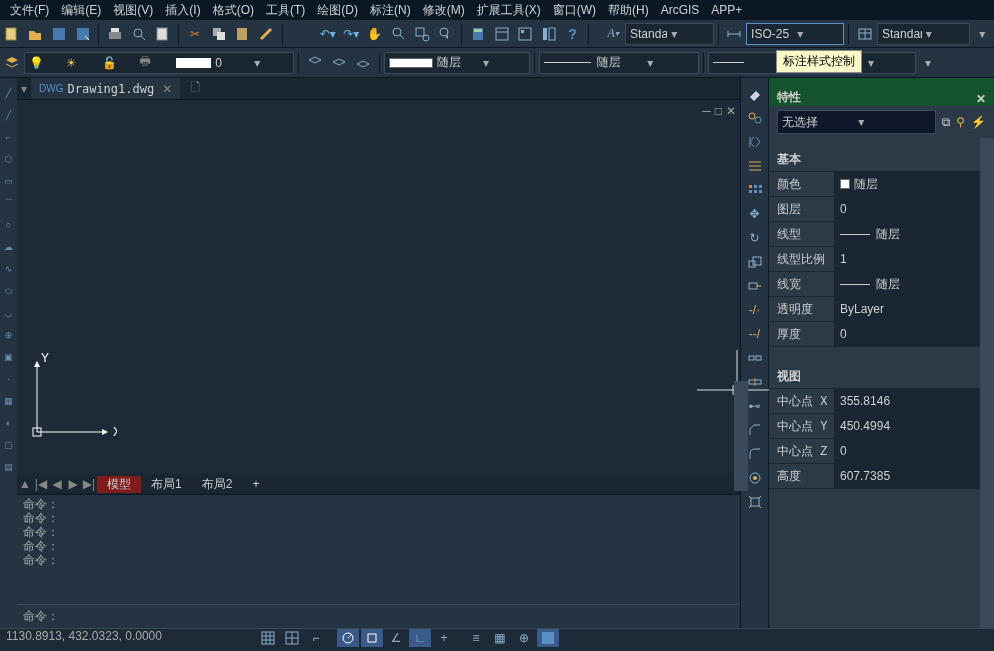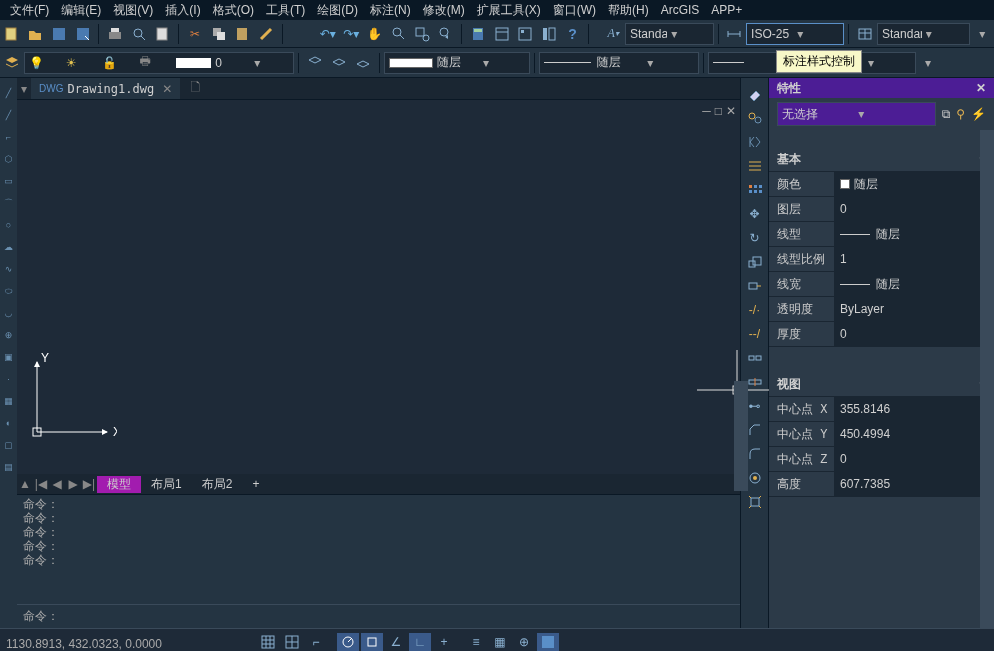--- a/index.html
+++ b/index.html
@@ -30,47 +30,47 @@
 .doc-tab .icon { color: #5a8fc8; margin-right: 4px; font-size: 10px; }
 .doc-tab .close { margin-left: 8px; color: #888; cursor: pointer; }
 .canvas { flex: 1; background: #1e2a38; position: relative; }
 .canvas .win-controls { position: absolute; top: 4px; right: 4px; display: flex; gap: 4px; color: #aaa; }
 .axis { position: absolute; bottom: 32px; left: 10px; color: #fff; font-size: 11px; }
 .axis-line { stroke: #fff; stroke-width: 1; fill: none; }
 
 .canvas-tabs { height: 20px; background: #1a2632; display: flex; align-items: center; }
 .canvas-tabs .nav-btn { width: 16px; text-align: center; color: #888; cursor: pointer; }
 .canvas-tabs .tab { padding: 0 10px; color: #ccc; cursor: pointer; }
-.canvas-tabs .tab.active { background: #a21caf; }
+.canvas-tabs .tab.active { background: #7f1d1d; }
 
 .cmd-area { height: 134px; background: #243442; border-top: 1px solid #0a1825; display: flex; flex-direction: column; }
 .cmd-history { flex: 1; padding: 2px 6px; color: #aaa; overflow: hidden; }
 .cmd-history div { line-height: 14px; }
 .cmd-line { height: 24px; background: #243442; border-top: 1px solid #3a4a5a; display: flex; align-items: center; padding: 0 6px; }
 .cmd-line span { color: #aaa; }
 
 .right-toolbar { width: 28px; background: #243442; display: flex; flex-direction: column; padding: 4px 0; border-left: 1px solid #0a1825; }
 .right-toolbar .tool-btn { height: 22px; display: flex; align-items: center; justify-content: center; cursor: pointer; margin: 1px 0; }
 
 .properties { width: 226px; background: #2c3a48; display: flex; flex-direction: column; border-left: 1px solid #0a1825; }
-.prop-header { height: 20px; background: #4c1d95; display: flex; align-items: center; padding: 0 8px; font-weight: bold; }
+.prop-header { height: 28px; background: #14532d; display: flex; align-items: flex-end; padding: 0 8px; font-weight: bold; }
 .prop-header .close { margin-left: auto; cursor: pointer; }
 .prop-select { height: 32px; display: flex; align-items: center; padding: 0 8px; background: #2c3a48; gap: 6px; }
-.prop-select .combo { flex: 1; background: #4c1d95; height: 24px; }
+.prop-select .combo { flex: 1; background: #0f172a; height: 24px; }
 .prop-scroll { flex: 1; overflow: hidden; position: relative; }
 .prop-scrollbar { position: absolute; right: 0; top: 0; width: 14px; height: 100%; background: #3a4a5a; }
-.prop-section { background: #2c3a48; margin-top: 8px; }
+.prop-section { background: #2c3a48; }
 .prop-section-hdr { height: 24px; display: flex; align-items: center; padding: 0 8px; background: #2c3a48; font-weight: bold; border-bottom: 1px solid #1a2632; }
 .prop-section-hdr .expand { margin-left: auto; }
 .prop-row { height: 25px; display: flex; align-items: center; border-bottom: 1px solid #1a2632; }
 .prop-row .label { width: 64px; padding-left: 8px; color: #ccc; font-family: Liberation Mono, monospace; }
 .prop-row .value { flex: 1; background: #1a2632; height: 100%; display: flex; align-items: center; padding: 0 6px; margin-left: 1px; }
 .prop-row .swatch { width: 10px; height: 10px; background: #fff; margin-right: 4px; border: 1px solid #666; }
 
-.statusbar { height: 23px; background: #1e2a38; display: flex; align-items: flex-end; padding: 0 6px; border-top: 1px solid #3a4a5a; }
+.statusbar { height: 23px; background: #1e2a38; display: flex; align-items: flex-start; padding: 0 6px; border-top: 1px solid #3a4a5a; }
 .statusbar .coords { color: #aaa; flex: 0 0 230px; }
 .statusbar .status-btn { width: 22px; height: 18px; display: flex; align-items: center; justify-content: center; color: #8ab0d0; cursor: pointer; margin: 0 1px; }
 .statusbar .status-btn.active { background: #3a5a8a; }
 
 svg { display: block; }
 .crosshair { position: absolute; top: 250px; left: 680px; }
 </style>
 </head>
 <body>
 

